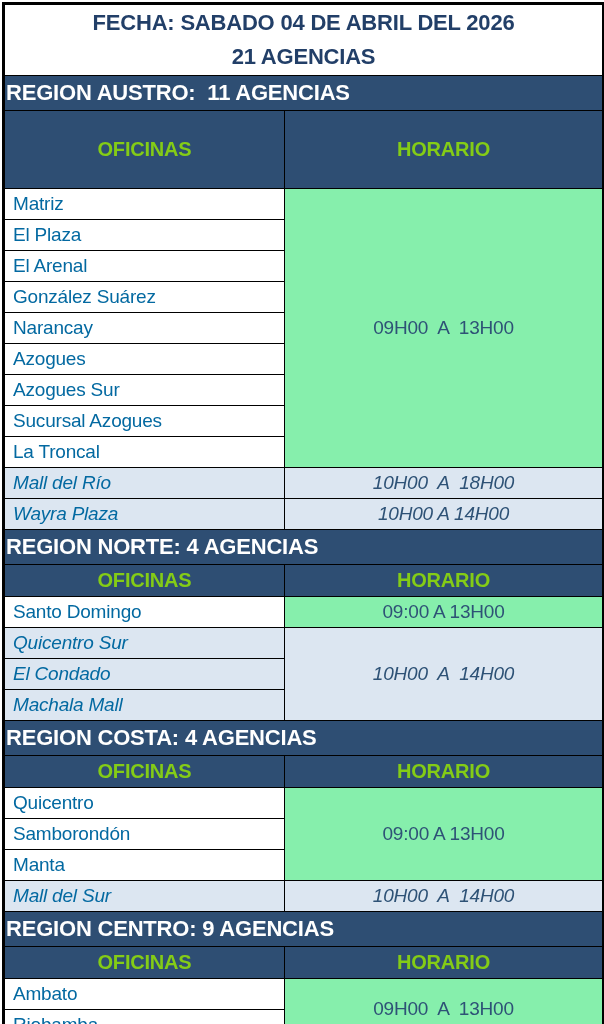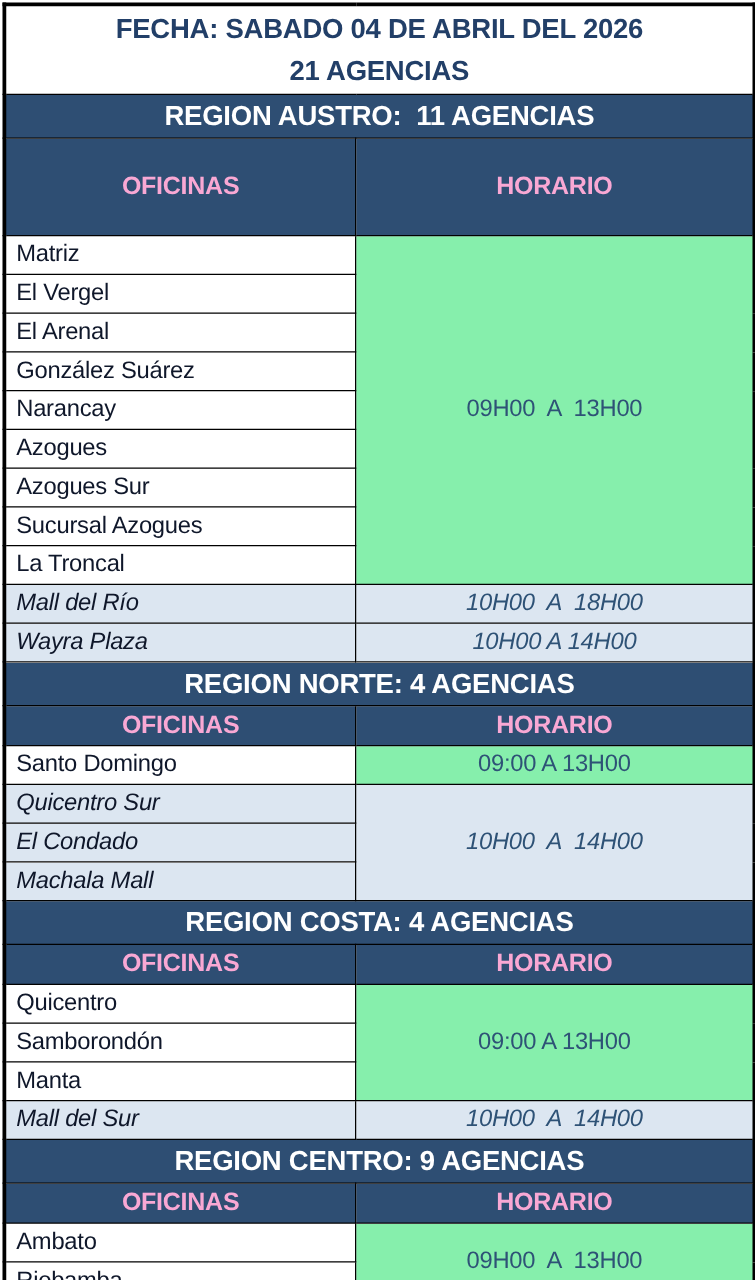--- a/index.html
+++ b/index.html
@@ -40,42 +40,41 @@
     line-height: 34px;
     letter-spacing: -0.2px;
   }
   
   td.region-bar {
     height: 35px;
     background: #2E4E73;
     color: #ffffff;
     font-size: 22px;
     font-weight: bold;
-    text-align: center;
     vertical-align: middle;
     white-space: pre;
     letter-spacing: -0.2px;
   }
   
   tr.colhead td {
     background: #2E4E73;
-    color: #f9a8d4;
+    color: #84cc16;
     font-size: 20px;
     font-weight: bold;
     text-align: center;
     vertical-align: middle;
     letter-spacing: -0.2px;
   }
   tr.colhead.tall td { height: 78px; }
   tr.colhead.short td { height: 32px; }
   
   td.office {
     height: 31px;
     background: #ffffff;
-    color: #0f172a;
+    color: #0369a1;
     font-size: 19px;
     text-align: left;
     vertical-align: middle;
     padding: 0 0 0 8px;
     letter-spacing: -0.2px;
   }
   td.sched {
     background: #86efac;
     color: #2E5276;
     font-size: 19px;
@@ -109,21 +108,21 @@
     </tr>
     <tr class="colhead tall">
       <td>OFICINAS</td>
       <td>HORARIO</td>
     </tr>
     <tr>
       <td class="office">Matriz</td>
       <td class="sched" rowspan="9">09H00  A  13H00</td>
     </tr>
     <tr>
-          <td class="office">El Vergel</td>
+          <td class="office">El Plaza</td>
         </tr>
     <tr>
           <td class="office">El Arenal</td>
         </tr>
     <tr>
           <td class="office">González Suárez</td>
         </tr>
     <tr>
           <td class="office">Narancay</td>
         </tr>

